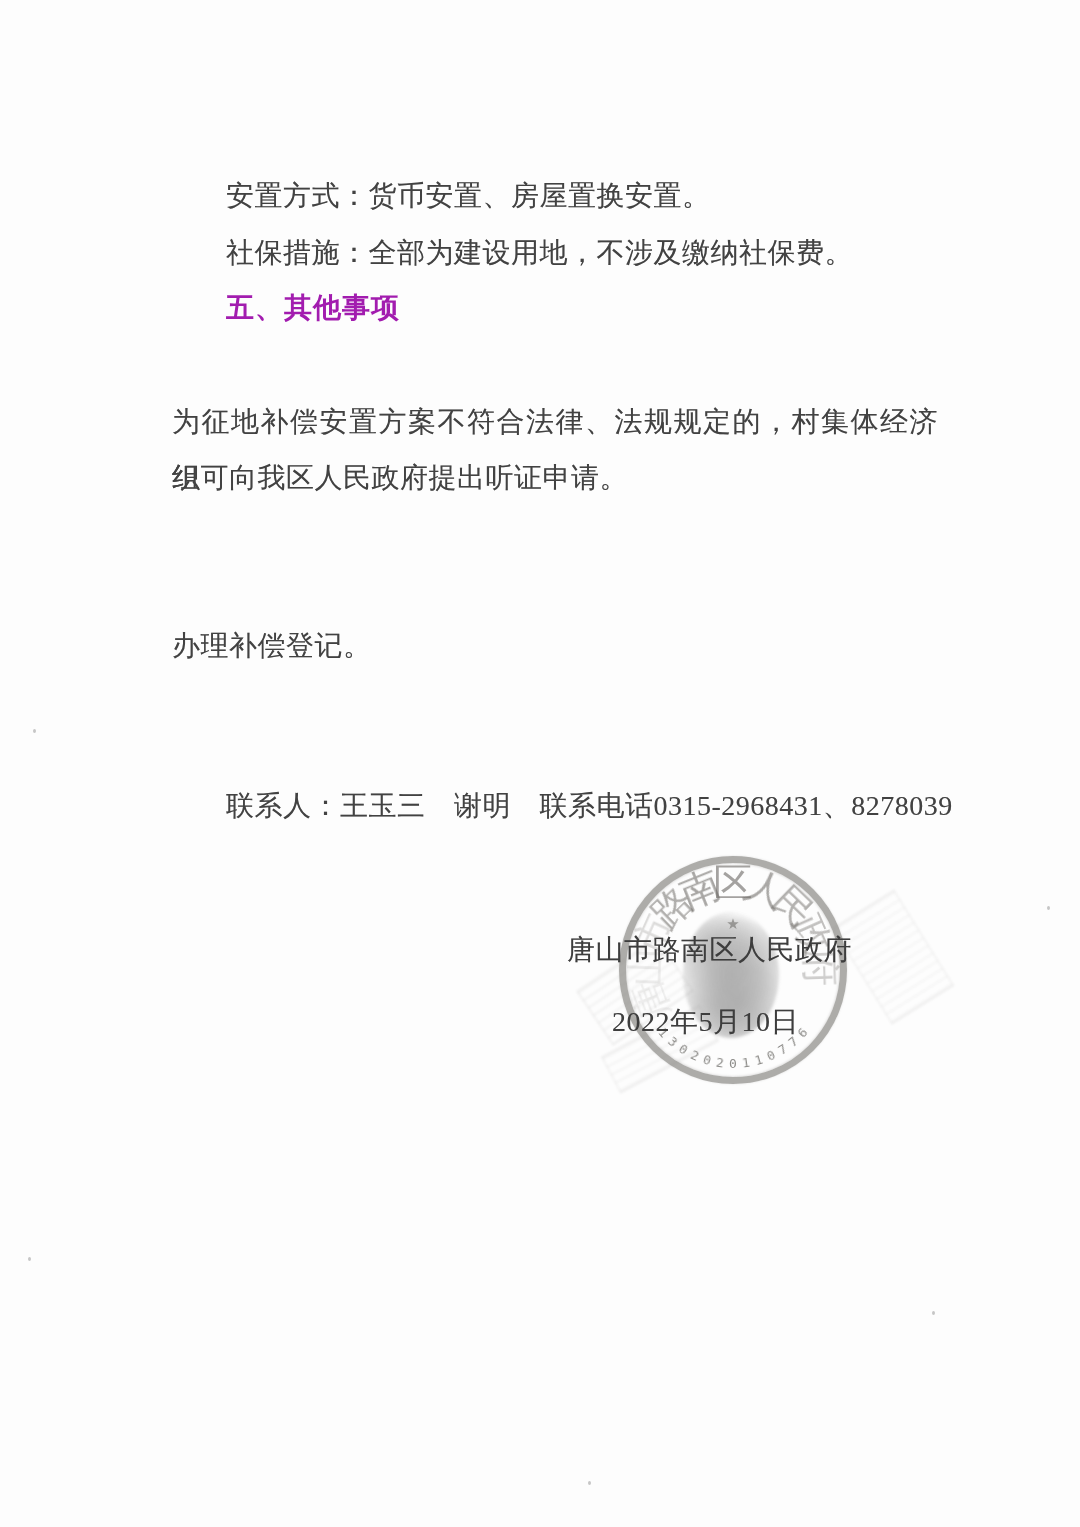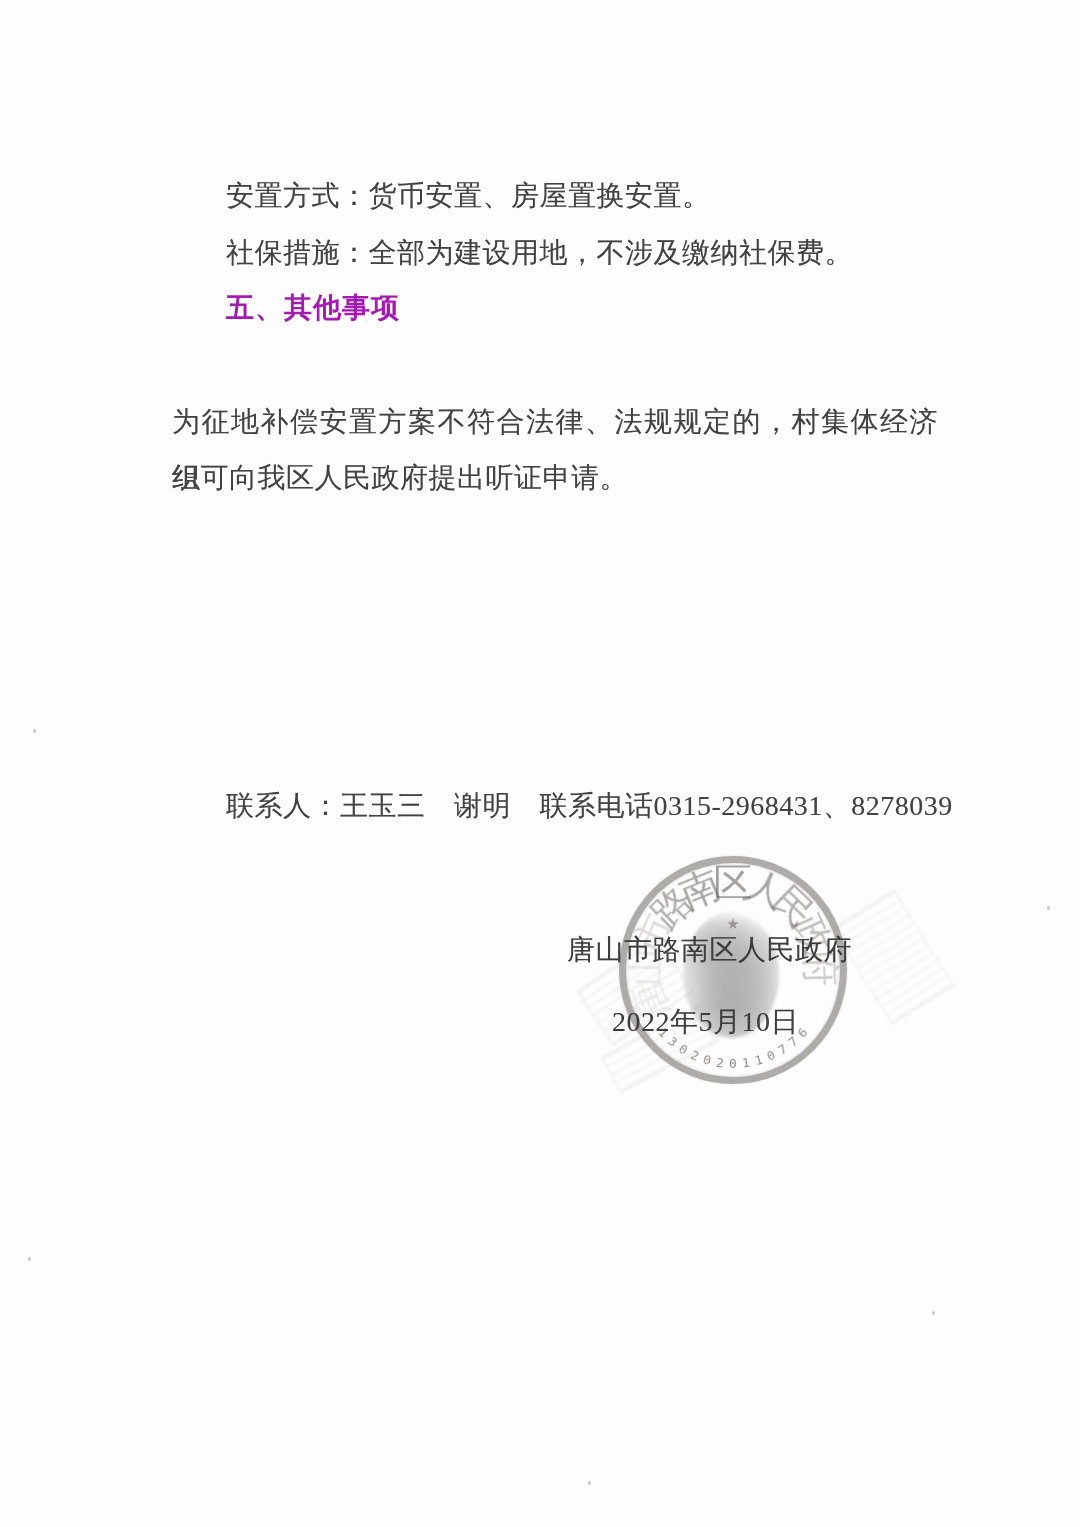--- a/index.html
+++ b/index.html
@@ -129,20 +129,21 @@
 </head>
 <body>
 
 <div class="page">
 
   <div class="line indent" style="top:225px">社保措施：全部为建设用地，不涉及缴纳社保费。</div>
   <div class="line indent" style="top:168px">安置方式：货币安置、房屋置换安置。</div>
   <div class="line indent heading" style="top:280px">五、其他事项</div>
   <div class="line" style="top:450px">织可向我区人民政府提出听证申请。</div>
   <div class="line full" style="top:394px">为征地补偿安置方案不符合法律、法规规定的，村集体经济组</div>
+  <div class="line" style="top:618px">办理补偿登记。</div>
   <div class="line indent" style="top:778px">联系人：王玉三　谢明　联系电话0315-2968431、8278039</div>
 
   <div class="seal">
     <div class="seal-ring"></div>
     <div class="seal-emblem"></div>
     <div class="seal-star">★</div>
     <div class="seal-arc" id="seal-arc">
         <span style="transform: rotate(-110deg) translateY(-87px); opacity: 0.1;">唐</span>
         <span style="transform: rotate(-88deg) translateY(-87px); opacity: 0.12;">山</span>
         <span style="transform: rotate(-66deg) translateY(-87px); opacity: 0.22;">市</span>

